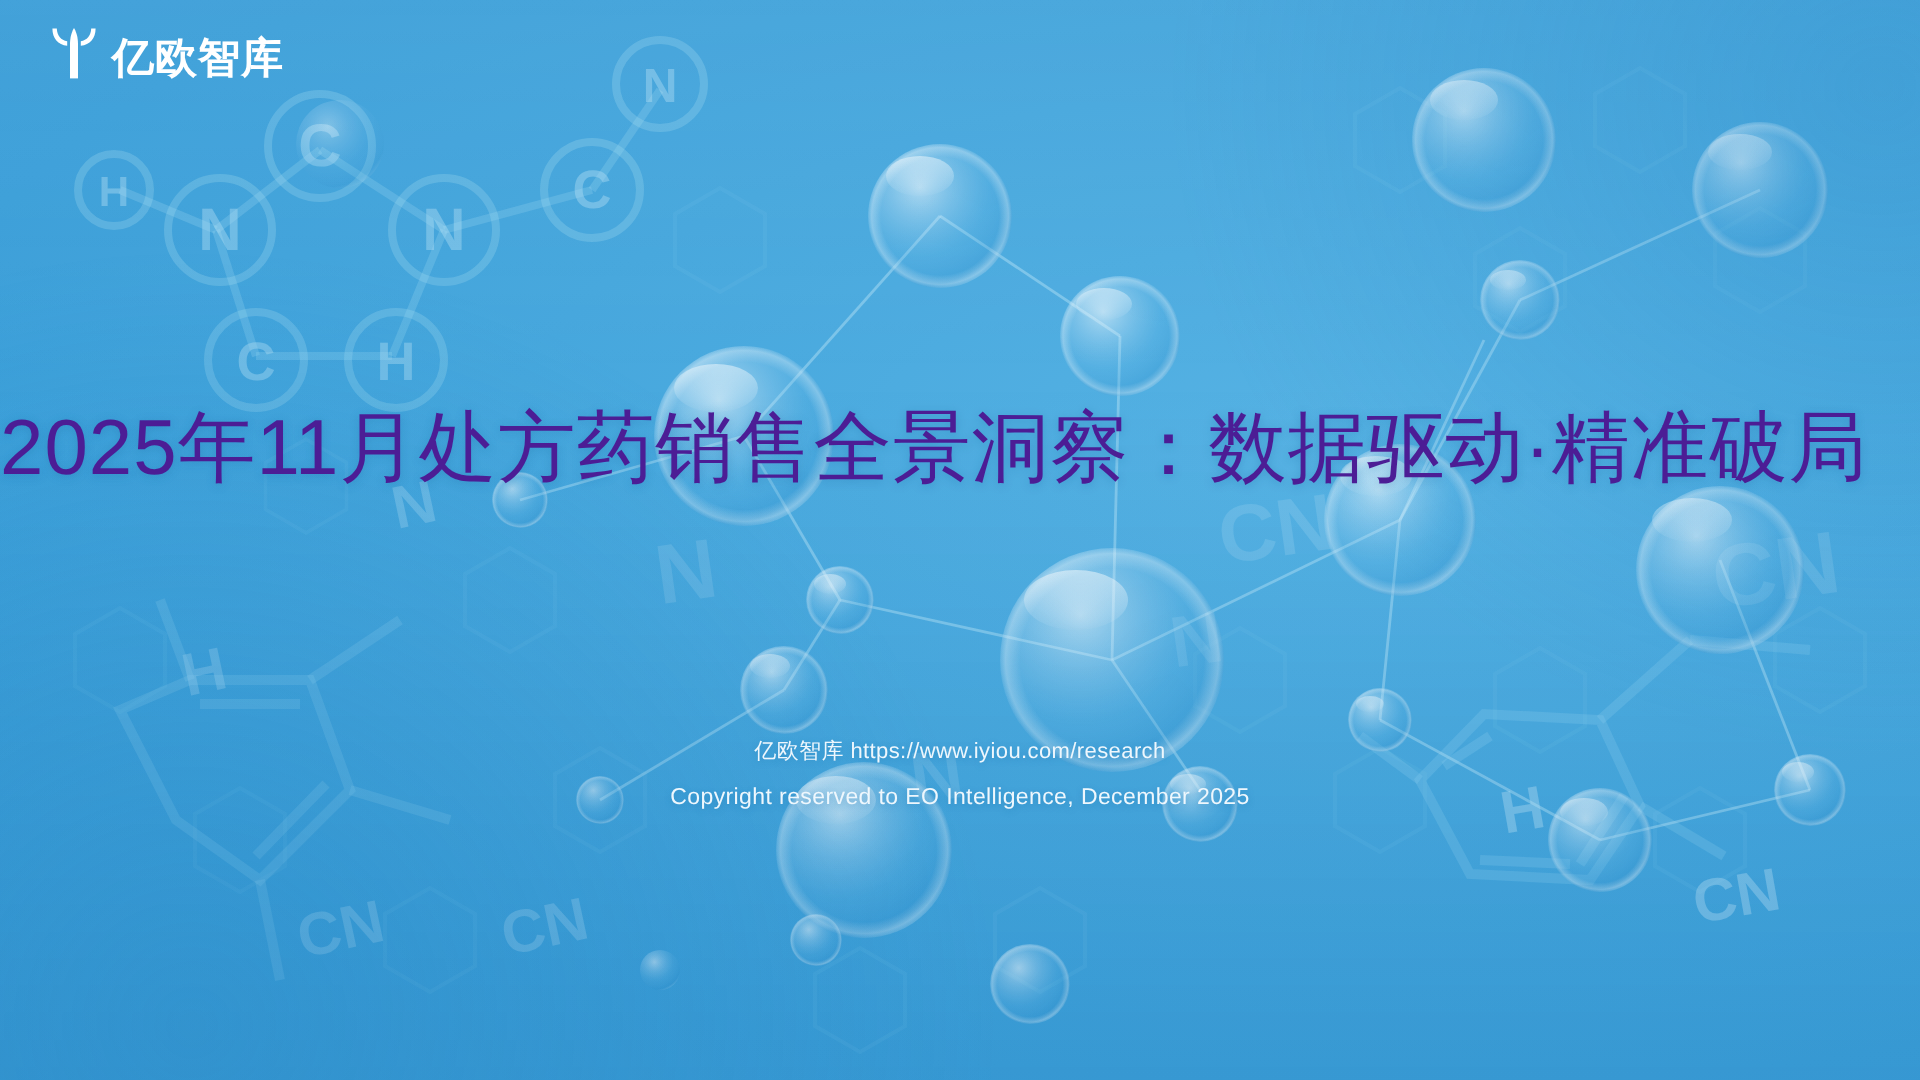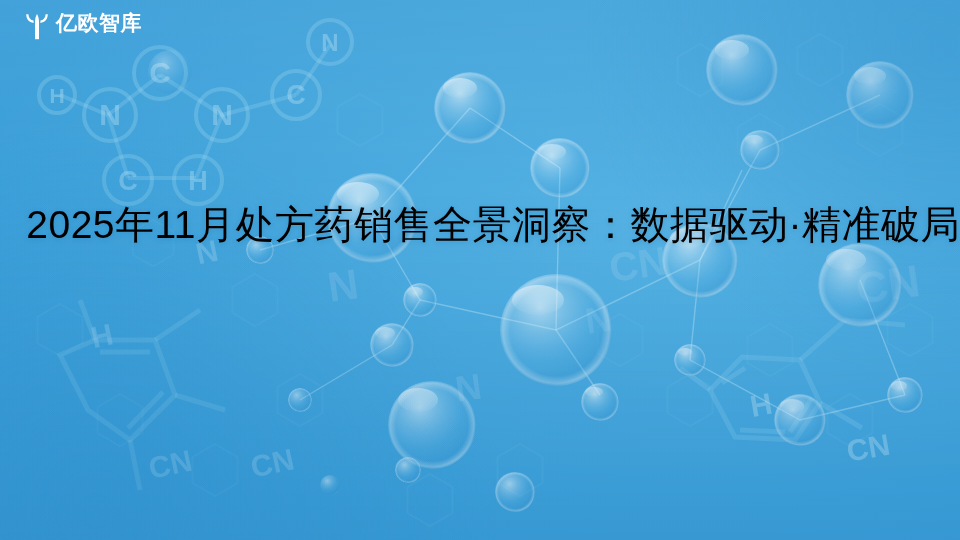--- a/index.html
+++ b/index.html
@@ -33,21 +33,21 @@
 
   
   .logo-bar {
     position: absolute;
     left: 24px; top: 13px;
     display: flex;
     align-items: center;
     gap: 18px;
     z-index: 7;
   }
-  .logo { display: flex; align-items: flex-start; gap: 6px; font-family: Liberation Serif, serif; }
+  .logo { display: flex; align-items: flex-end; gap: 6px; }
   .logo-eo-mark { width: 26px; height: 27px; display: block; }
   .logo-eo-text {
     color: #ffffff;
     font-size: 21px;
     font-weight: 700;
     letter-spacing: 0.5px;
     line-height: 1;
     white-space: nowrap;
   }
   .logo-yjt-mark { width: 30px; height: 26px; display: block; }
@@ -58,22 +58,22 @@
     letter-spacing: 1px;
     line-height: 1;
     white-space: nowrap;
   }
 
   
   .title {
     position: absolute;
     left: 0; right: 0;
     top: 203px;
-    text-align: right;
-    color: #000000;
+    text-align: left;
+    color: #4c1d95;
     font-size: 39px;
     font-weight: 300;
     letter-spacing: 0.5px;
     line-height: 1.15;
     white-space: nowrap;
     text-shadow: 0 1px 5px rgba(28,105,160,0.30);
     z-index: 6;
   }
 
   
@@ -362,14 +362,18 @@
         </g>
       </svg>
       <span class="logo-eo-text">亿欧智库</span>
     </div>
 
 
   </div>
 
   <div class="title">2025年11月处方药销售全景洞察：数据驱动·精准破局</div>
 
+  <div class="footer">
+    <div class="footer-line1">亿欧智库 https://www.iyiou.com/research</div>
+    <div class="footer-line2">Copyright reserved to EO Intelligence, December 2025</div>
+  </div>
 
 </div>
 
 </body></html>

